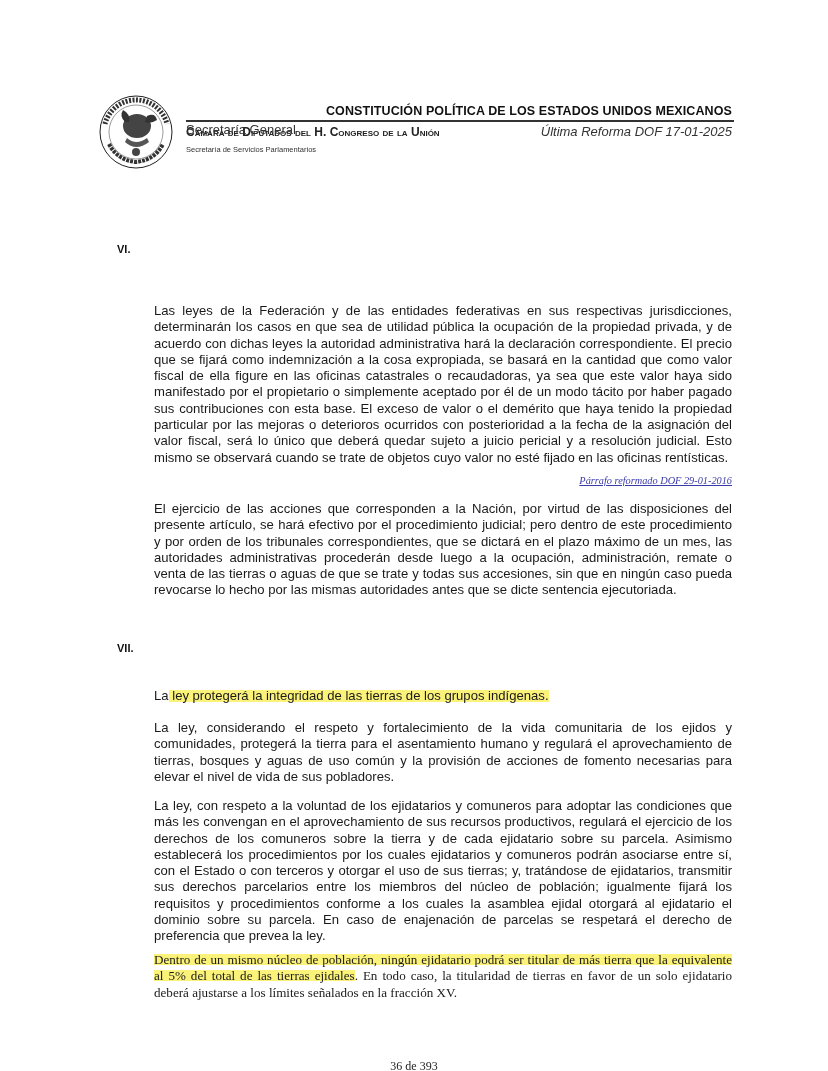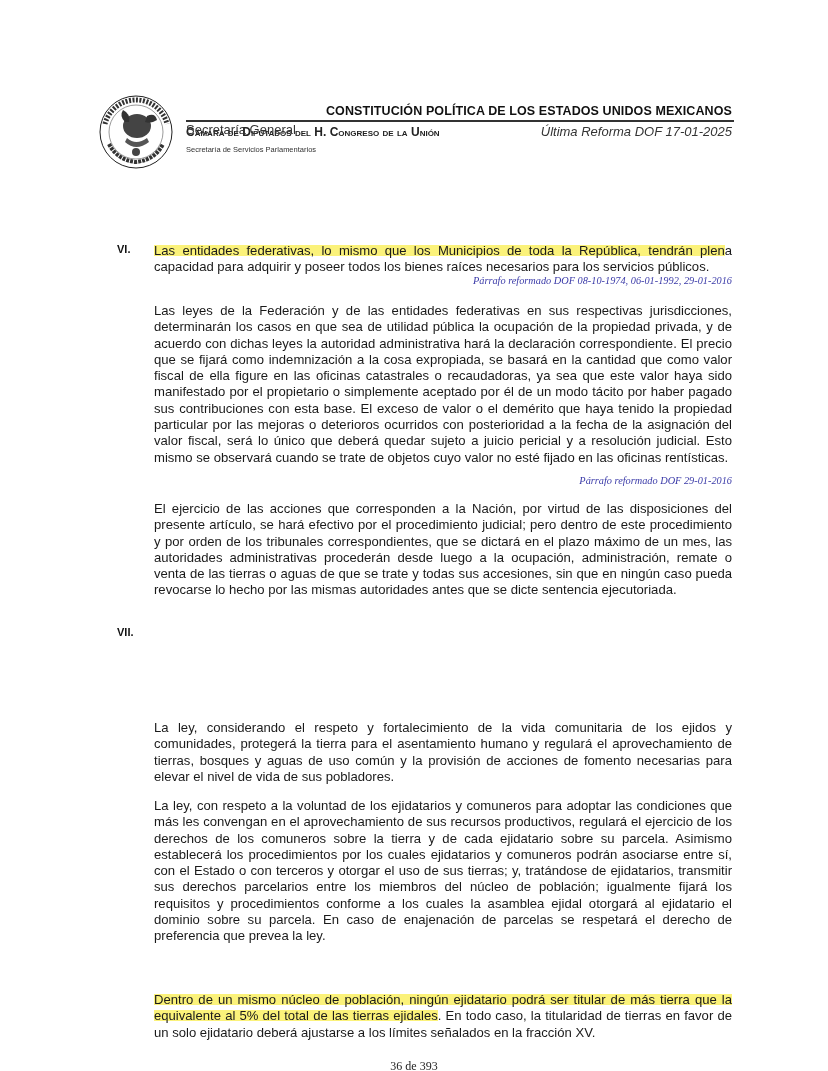--- a/index.html
+++ b/index.html
@@ -38,31 +38,30 @@
 
   <div class="header-title">CONSTITUCIÓN POLÍTICA DE LOS ESTADOS UNIDOS MEXICANOS</div>
   <div class="header-rule"></div>
   <div class="header-org">Cámara de Diputados del H. Congreso de la Unión</div>
   <div class="header-sub1">Secretaría General</div>
   <div class="header-sub2">Secretaría de Servicios Parlamentarios</div>
   <div class="header-reform">Última Reforma DOF 17-01-2025</div>
 
 
   <div class="frac-num" style="top:195px;">VI.</div>
-  <div class="body-text" style="top:195px;"><span class="hl">Las entidades federativas, lo mismo que los Municipios de toda la República, tendrán plen</span><span>a capacidad para adquirir y poseer todos los bienes raíces necesarios para los servicios públicos.</span></div>
-  <div class="note" style="top:227px;">Párrafo reformado DOF 08-10-1974, 06-01-1992, 29-01-2016</div>
 
   <div class="body-text" style="top:255px;">Las leyes de la Federación y de las entidades federativas en sus respectivas jurisdicciones, determinarán los casos en que sea de utilidad pública la ocupación de la propiedad privada, y de acuerdo con dichas leyes la autoridad administrativa hará la declaración correspondiente. El precio que se fijará como indemnización a la cosa expropiada, se basará en la cantidad que como valor fiscal de ella figure en las oficinas catastrales o recaudadoras, ya sea que este valor haya sido manifestado por el propietario o simplemente aceptado por él de un modo tácito por haber pagado sus contribuciones con esta base. El exceso de valor o el demérito que haya tenido la propiedad particular por las mejoras o deterioros ocurridos con posterioridad a la fecha de la asignación del valor fiscal, será lo único que deberá quedar sujeto a juicio pericial y a resolución judicial. Esto mismo se observará cuando se trate de objetos cuyo valor no esté fijado en las oficinas rentísticas.</div>
-  <div class="note" style="top:427px;">Párrafo reformado DOF 29-01-2016</div>
+  <div class="note" style="top:427px;text-decoration:underline;">Párrafo reformado DOF 29-01-2016</div>
 
   <div class="body-text" style="top:453px;">El ejercicio de las acciones que corresponden a la Nación, por virtud de las disposiciones del presente artículo, se hará efectivo por el procedimiento judicial; pero dentro de este procedimiento y por orden de los tribunales correspondientes, que se dictará en el plazo máximo de un mes, las autoridades administrativas procederán desde luego a la ocupación, administración, remate o venta de las tierras o aguas de que se trate y todas sus accesiones, sin que en ningún caso pueda revocarse lo hecho por las mismas autoridades antes que se dicte sentencia ejecutoriada.</div>
 
-  <div class="frac-num" style="top:578px;text-align:right;">VII.</div>
+  <div class="frac-num" style="top:594px;text-align:right;">VII.</div>
 
+  <div class="body-text" style="top:640px;"><span>La</span><span class="hl"> ley protegerá la integridad de las tierras de los grupos indígenas.</span></div>
 
   <div class="body-text" style="top:672px;">La ley, considerando el respeto y fortalecimiento de la vida comunitaria de los ejidos y comunidades, protegerá la tierra para el asentamiento humano y regulará el aprovechamiento de tierras, bosques y aguas de uso común y la provisión de acciones de fomento necesarias para elevar el nivel de vida de sus pobladores.</div>
 
   <div class="body-text" style="top:750px;">La ley, con respeto a la voluntad de los ejidatarios y comuneros para adoptar las condiciones que más les convengan en el aprovechamiento de sus recursos productivos, regulará el ejercicio de los derechos de los comuneros sobre la tierra y de cada ejidatario sobre su parcela. Asimismo establecerá los procedimientos por los cuales ejidatarios y comuneros podrán asociarse entre sí, con el Estado o con terceros y otorgar el uso de sus tierras; y, tratándose de ejidatarios, transmitir sus derechos parcelarios entre los miembros del núcleo de población; igualmente fijará los requisitos y procedimientos conforme a los cuales la asamblea ejidal otorgará al ejidatario el dominio sobre su parcela. En caso de enajenación de parcelas se respetará el derecho de preferencia que prevea la ley.</div>
 
-  <div class="body-text" style="top:944px;"><span class="hl">Dentro de un mismo núcleo de población, ningún ejidatario podrá ser titular de más tierra que la equivalente al 5% del total de las tierras ejidales</span><span>. En todo caso, la titularidad de tierras en favor de un solo ejidatario deberá ajustarse a los límites señalados en la fracción XV.</span></div>
+  <div class="body-text" style="top:904px;font-family:Liberation Serif, serif;"><span class="hl">Dentro de un mismo núcleo de población, ningún ejidatario podrá ser titular de más tierra que la equivalente al 5% del total de las tierras ejidales</span><span>. En todo caso, la titularidad de tierras en favor de un solo ejidatario deberá ajustarse a los límites señalados en la fracción XV.</span></div>
 
   <div class="page-number">36 de 393</div>
 </div>
 
 </body></html>

